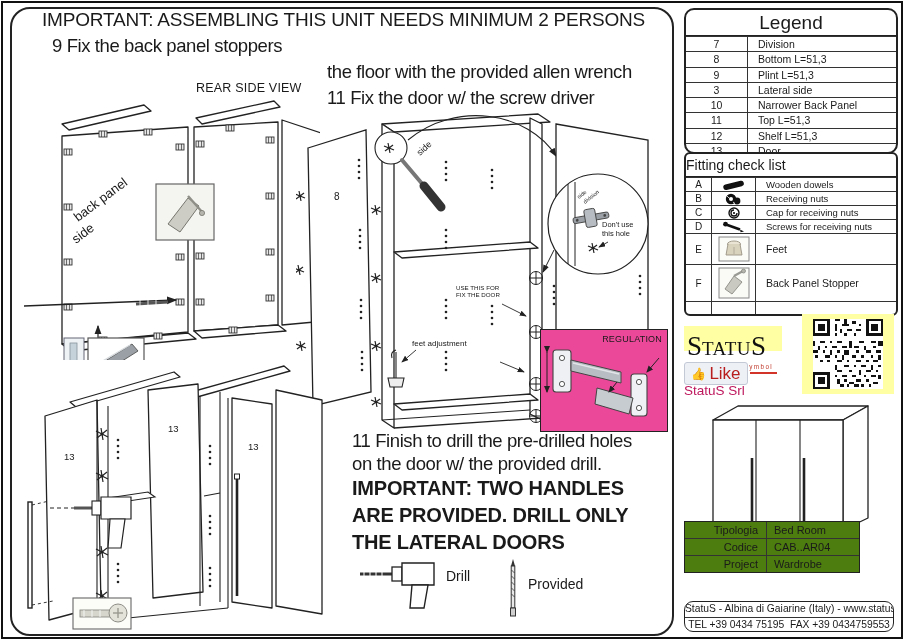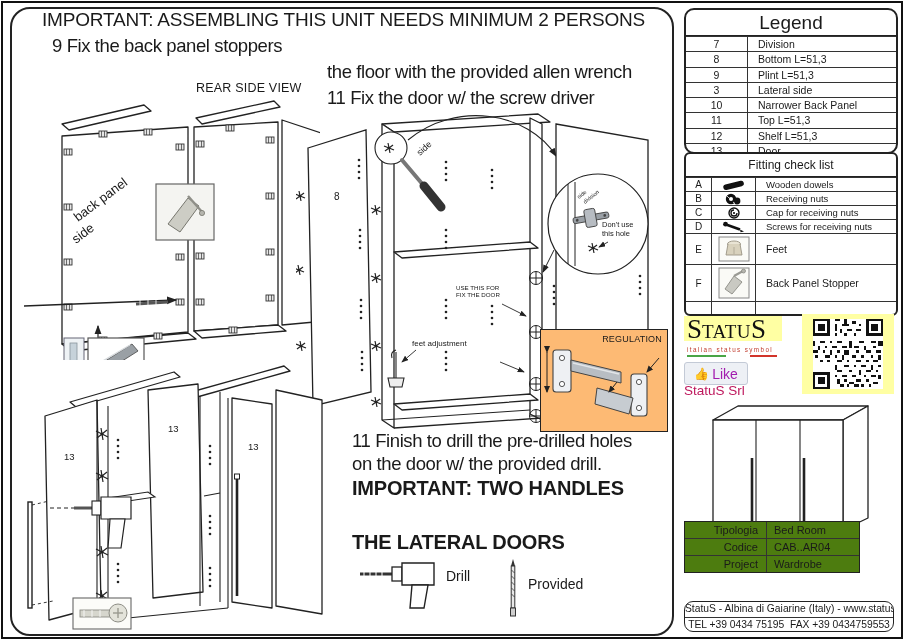--- a/index.html
+++ b/index.html
@@ -14,63 +14,63 @@
   .smalllabel{font-size:12.5px;letter-spacing:0.2px;}
   .finish-line{font-size:18.5px;letter-spacing:-0.4px;white-space:nowrap;}
   .finish-bold{font-size:20px;font-weight:bold;letter-spacing:-0.2px;white-space:nowrap;}
   .iconlabel{font-size:14px;}
   svg text{font-family:"Liberation Sans",sans-serif;fill:#1a1a1a;}
   .important-box{position:absolute;left:368px;top:352px;width:138px;height:63px;
                  border:2px solid #222;background:#fff;display:flex;align-items:center;}
   .important-text{font-size:12.5px;line-height:1.25;letter-spacing:-0.3px;}
   .important-text .ttl{font-size:14.5px;letter-spacing:0;}
   .regulation-box{position:absolute;left:540px;top:329px;width:126px;height:101px;
-                  border:1.5px solid #222;background:#fdba74;}
+                  border:1.5px solid #222;background:#ec4899;}
   .regulation-label{position:absolute;right:5px;top:4px;font-size:9px;letter-spacing:0.2px;}
   
   .legend-box{position:absolute;left:684px;top:8px;width:210px;height:142px;
               border:2px solid #222;border-radius:10px;overflow:hidden;background:#fff;}
   .legend-title{height:25px;border-bottom:1.5px solid #222;text-align:center;
                 font-size:19px;line-height:25px;}
   .legend-row{display:grid;grid-template-columns:62px 1fr;height:14.3px;
               border-top:1px solid #333;font-size:10.5px;}
   .legend-row:first-of-type{border-top:none;}
   .legend-row .num{border-right:1px solid #333;text-align:center;line-height:14px;}
   .legend-row .desc{padding-left:10px;line-height:14px;}
   .fitting-box{position:absolute;left:684px;top:152px;width:210px;height:160px;
                border:2px solid #222;border-radius:6px;overflow:hidden;background:#fff;}
-  .fitting-title{height:22px;border-bottom:1.5px solid #222;text-align:center;
-                 font-size:12px;line-height:22px;}
+  .fitting-title{height:22px;border-bottom:1.5px solid #222;
+                 font-size:14px;line-height:22px;}
   .fit-row{display:grid;grid-template-columns:26px 44px 1fr;border-top:1px solid #333;
            font-size:9.5px;align-items:center;}
   .fit-row:first-of-type{border-top:none;}
   .fit-row .lt{text-align:center;border-right:1px solid #333;align-self:stretch;
                display:flex;align-items:center;justify-content:center;font-size:10px;}
   .fit-row .ic{display:flex;align-items:center;justify-content:center;align-self:stretch;
                border-right:1px solid #333;}
   .fit-row .dc{padding-left:10px;}
   .fr-s{height:13px;}
   .fr-e{height:30px;font-size:10.5px;}
   .fr-f{height:36px;font-size:10.5px;}
   .fr-empty{height:19px;}
-  .logo-box{position:absolute;left:684px;top:316px;width:98px;height:25px;background:#ffffa3;
-            padding:0 3px;box-sizing:border-box;}
+  .logo-box{position:absolute;left:684px;top:326px;width:98px;height:25px;background:#ffffa3;
+            padding:7px 3px;box-sizing:border-box;}
   .logo-text{font-family:"Liberation Serif",serif;color:#111;line-height:26px;white-space:nowrap;}
   .logo-text .big{font-size:27px;}
   .logo-text .mid{font-size:19px;letter-spacing:0.5px;}
   .logo-tagline{font-size:6.3px;letter-spacing:1.4px;color:#c0392b;white-space:nowrap;line-height:7px;}
   .flag-bars{display:flex;height:2.5px;margin-top:1.5px;}
   .flag-bars .g{width:42%;background:#4aa546;}
   .flag-bars .sp{width:26%;}
   .flag-bars .r{width:30%;background:#d2342a;}
   .like-btn{position:absolute;left:684px;top:362px;width:62px;height:21px;background:#edf0f5;
             border:1px solid #c3cad6;border-radius:3px;display:flex;align-items:center;
             justify-content:center;gap:3px;}
   .like-thumb{color:#3b5998;font-size:12px;line-height:12px;}
-  .like-label{color:#a21caf;font-size:14px;}
+  .like-label{color:#b91c1c;font-size:17px;}
   .company{position:absolute;left:684px;top:383px;font-size:13.5px;color:#be185d;}
   .qr-box{position:absolute;left:802px;top:314px;width:92px;height:80px;background:#ffffa3;
           display:flex;align-items:center;justify-content:center;}
   .info-table{position:absolute;left:684px;top:521px;width:176px;border:1.5px solid #222;
               background:#4d7c0f;box-sizing:border-box;}
   .info-row{display:grid;grid-template-columns:82px 1fr;height:16px;border-top:1px solid #333;
             font-size:11px;}
   .info-row:first-of-type{border-top:none;}
   .info-row .lbl{text-align:right;padding-right:8px;border-right:1px solid #333;line-height:16px;}
   .info-row .val{padding-left:7px;line-height:16px;}
@@ -369,20 +369,21 @@
       <line x1="78" y1="254" x2="78" y2="261" stroke="#fff" stroke-width="0.8"></line>
       <circle cx="96" cy="257" r="9" fill="#e3e3da" stroke="#8d8d85" stroke-width="1"></circle>
       <line x1="91" y1="257" x2="101" y2="257" stroke="#9a9a90" stroke-width="1.4"></line>
       <line x1="96" y1="252" x2="96" y2="262" stroke="#9a9a90" stroke-width="1.4"></line>
     </g>
   </svg>
 
   <div class="abs finish-line" style="left:352px;top:430px;">11 Finish to drill the pre-drilled holes</div>
   <div class="abs finish-line" style="left:352px;top:453px;">on the door w/ the provided drill.</div>
   <div class="abs finish-bold" style="left:352px;top:477px;">IMPORTANT: TWO HANDLES</div>
+  <div class="abs finish-bold" style="left:352px;top:504px;">ARE PROVIDED. DRILL ONLY</div>
   <div class="abs finish-bold" style="left:352px;top:531px;">THE LATERAL DOORS</div>
 
   <svg class="abs" style="left:358px;top:558px;" width="86" height="52" viewBox="0 0 86 52">
     <line x1="2" y1="16" x2="34" y2="16" stroke="#333" stroke-width="3"></line>
     <line x1="6" y1="13" x2="6" y2="19" stroke="#fff" stroke-width="1"></line>
     <line x1="12" y1="13" x2="12" y2="19" stroke="#fff" stroke-width="1"></line>
     <line x1="18" y1="13" x2="18" y2="19" stroke="#fff" stroke-width="1"></line>
     <line x1="24" y1="13" x2="24" y2="19" stroke="#fff" stroke-width="1"></line>
     <rect x="34" y="9" width="10" height="14" fill="#fff" stroke="#222" stroke-width="1.3"></rect>
     <path d="M44,5 h32 v22 h-32 Z" fill="#fff" stroke="#222" stroke-width="1.4"></path>

